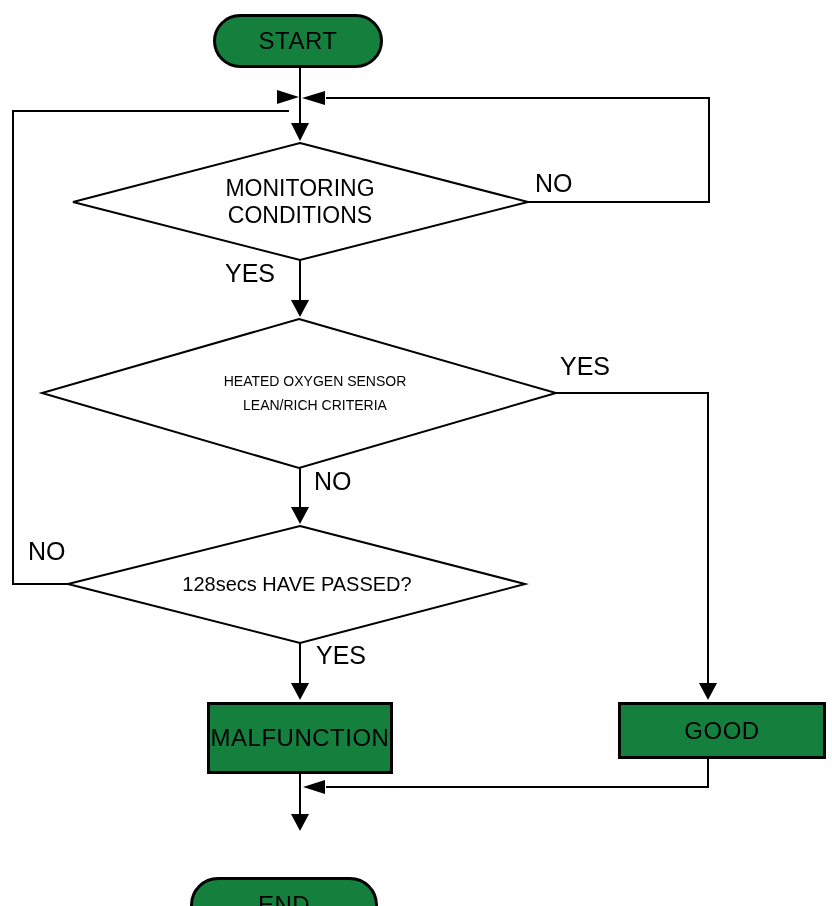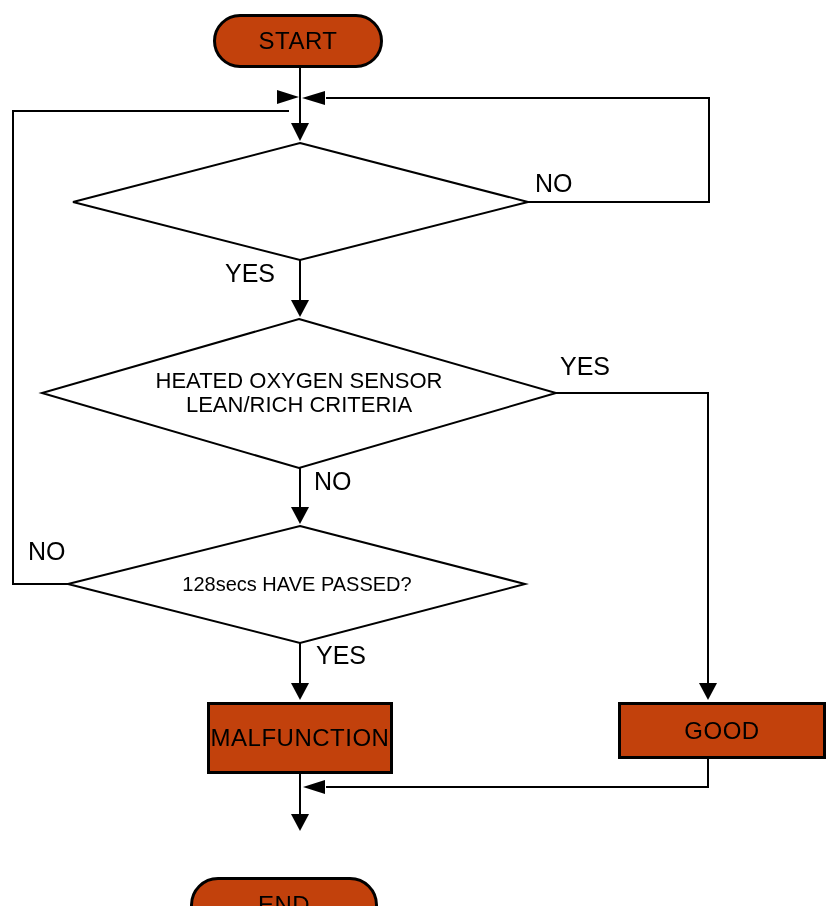--- a/index.html
+++ b/index.html
@@ -4,35 +4,35 @@
 <style>
   html,body{margin:0;padding:0;}
   body{
     width:832px;height:906px;background:#ffffff;
     font-family:"Liberation Sans","DejaVu Sans",sans-serif;
     color:#000;
   }
   #canvas{position:relative;width:832px;height:906px;background:#ffffff;overflow:hidden;}
   #wires{position:absolute;left:0;top:0;width:832px;height:906px;}
   .node{
-    position:absolute;box-sizing:border-box;background:#c2410c;
+    position:absolute;box-sizing:border-box;background:#15803d;
     border:3px solid #000;display:flex;align-items:center;justify-content:center;
     font-size:24px;letter-spacing:0.5px;white-space:nowrap;text-align:center;
   }
   .terminator{border-radius:28px;}
   #start-node{left:213px;top:14px;width:170px;height:54px;}
   #end-node{left:190px;top:833px;width:188px;height:56px;margin-top:44px;}
   #malfunction-node{left:207px;top:702px;width:186px;height:72px;}
   #good-node{left:618px;top:702px;width:208px;height:57px;}
   .dlabel{
     position:absolute;display:flex;flex-direction:column;align-items:center;
     justify-content:center;text-align:center;white-space:nowrap;
   }
   #monitoring-label{left:150px;top:170px;width:300px;height:64px;font-size:23px;line-height:27px;}
-  #sensor-label{left:99px;top:357px;width:400px;height:72px;font-size:22px;line-height:24px;}
+  #sensor-label{left:115px;top:357px;width:400px;height:72px;font-size:14px;line-height:24px;}
   #timer-label{left:97px;top:570px;width:400px;height:28px;font-size:20px;line-height:28px;}
   .elabel{position:absolute;font-size:25px;line-height:25px;white-space:nowrap;}
   #lbl-monitoring-no{left:535px;top:171px;}
   #lbl-monitoring-yes{left:225px;top:261px;}
   #lbl-sensor-yes{left:560px;top:354px;}
   #lbl-sensor-no{left:314px;top:469px;}
   #lbl-timer-no{left:28px;top:539px;}
   #lbl-timer-yes{left:316px;top:643px;}
 </style>
 </head>
@@ -78,20 +78,24 @@
   </div>
 
   <div id="good-node" class="node">
     <span>GOOD</span>
   </div>
 
   <div id="end-node" class="node terminator">
     <span>END</span>
   </div>
 
+  <div id="monitoring-label" class="dlabel">
+    <div>MONITORING</div>
+    <div>CONDITIONS</div>
+  </div>
 
   <div id="sensor-label" class="dlabel">
     <div>HEATED OXYGEN SENSOR</div>
     <div>LEAN/RICH CRITERIA</div>
   </div>
 
   <div id="timer-label" class="dlabel">
     <div>128secs HAVE PASSED?</div>
   </div>
 

